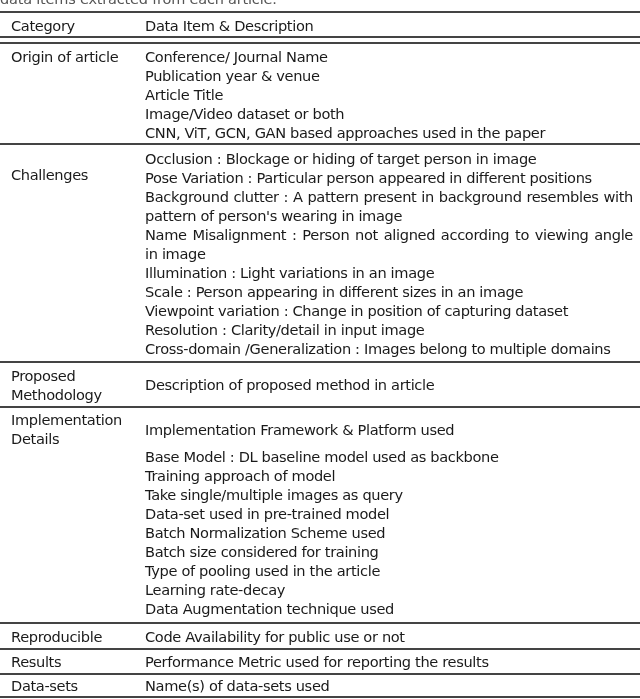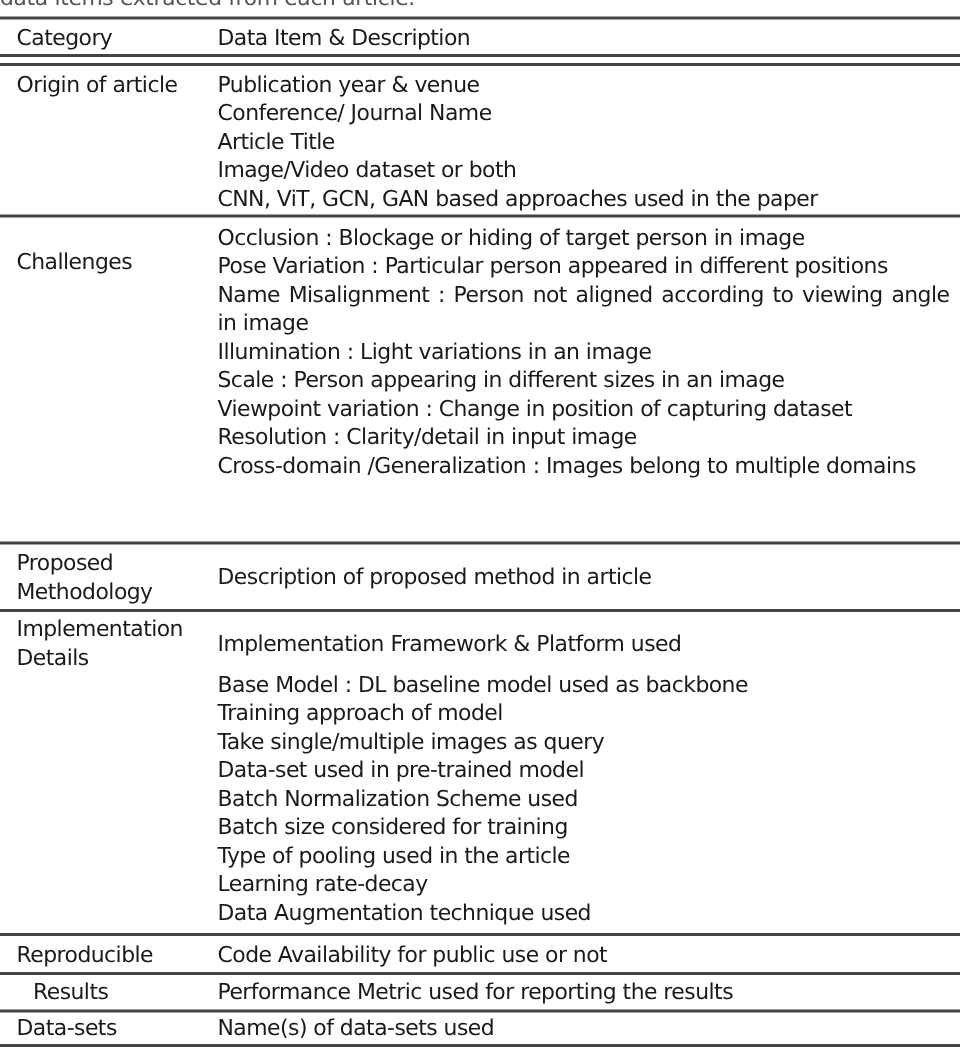--- a/index.html
+++ b/index.html
@@ -70,34 +70,35 @@
 <div class="row" style="top:15px;">
   <div class="cat" style="top:1px;">Category</div>
   <div class="items" style="top:1px;">Data Item &amp; Description</div>
 </div>
 <div class="rule" style="top:36px;height:1.5px;"></div>
 <div class="rule" style="top:42px;height:1.5px;"></div>
 
 <div class="row" style="top:46px;">
   <div class="cat" style="top:1px;">Origin of article</div>
   <div class="items" style="top:1px;">
+    <div>Conference/ Journal Name</div>
     <div>Publication year &amp; venue</div>
-    <div>Conference/ Journal Name</div>
     <div>Article Title</div>
     <div>Image/Video dataset or both</div>
     <div>CNN, ViT, GCN, GAN based approaches used in the paper</div>
   </div>
 </div>
 <div class="rule" style="top:143px;height:1.5px;"></div>
 
 <div class="row" style="top:148px;">
   <div class="cat" style="top:17px;">Challenges</div>
   <div class="items" style="top:1px;">
     <div>Occlusion : Blockage or hiding of target person in image</div>
     <div>Pose Variation : Particular person appeared in different positions</div>
+    <div class="wrap">Background clutter : A pattern present in background resembles with pattern of person's wearing in image</div>
     <div class="wrap">Name Misalignment : Person not aligned according to viewing angle in image</div>
     <div>Illumination : Light variations in an image</div>
     <div>Scale : Person appearing in different sizes in an image</div>
     <div>Viewpoint variation : Change in position of capturing dataset</div>
     <div>Resolution : Clarity/detail in input image</div>
     <div>Cross-domain /Generalization : Images belong to multiple domains</div>
   </div>
 </div>
 <div class="rule" style="top:361px;height:1.5px;"></div>
 
@@ -134,21 +135,21 @@
 
 <div class="row" style="top:626px;">
   <div class="cat" style="top:1px;">Reproducible</div>
   <div class="items" style="top:1px;">
     <div>Code Availability for public use or not</div>
   </div>
 </div>
 <div class="rule" style="top:648px;height:1.5px;"></div>
 
 <div class="row" style="top:651px;">
-  <div class="cat" style="top:1px;margin-left:11px;">Results</div>
+  <div class="cat" style="top:1px;">Results</div>
   <div class="items" style="top:1px;">
     <div>Performance Metric used for reporting the results</div>
   </div>
 </div>
 <div class="rule" style="top:673px;height:1.5px;"></div>
 
 <div class="row" style="top:676px;">
   <div class="cat" style="top:0px;">Data-sets</div>
   <div class="items" style="top:0px;">
     <div>Name(s) of data-sets used</div>

